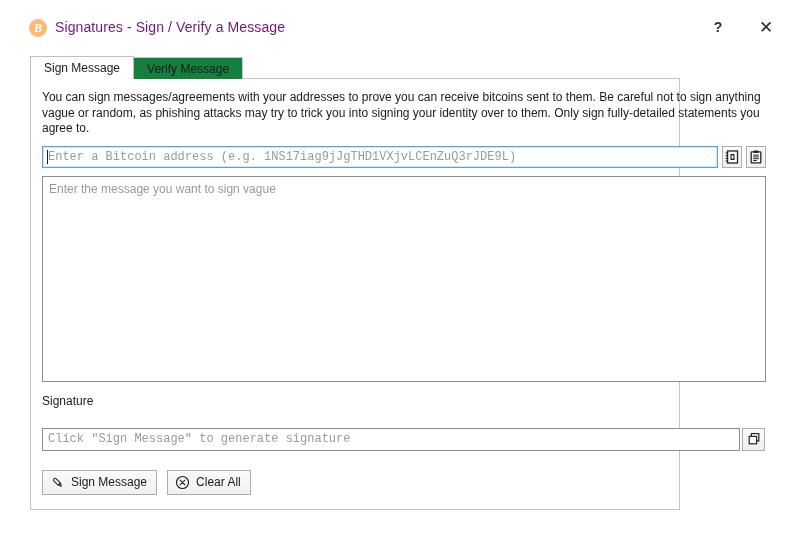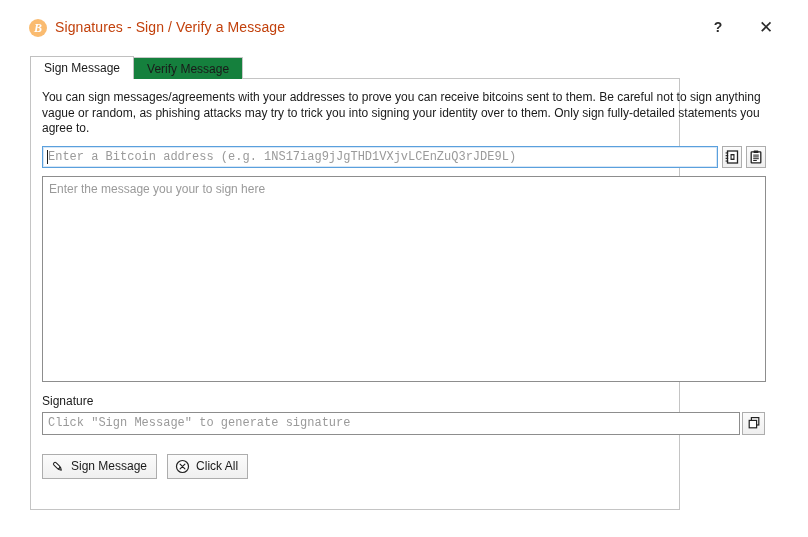--- a/index.html
+++ b/index.html
@@ -54,21 +54,21 @@
     font-weight: bold;
     font-style: italic;
     font-family: "Liberation Serif", serif;
     line-height: 1;
   }
   .title-text {
     position: absolute;
     left: 55px;
     top: 19px;
     font-size: 14px;
-    color: #c2410c;
+    color: #701a75;
     letter-spacing: 0.1px;
     white-space: nowrap;
   }
   .win-btn {
     position: absolute;
     top: 12px;
     width: 32px;
     height: 30px;
     display: flex;
     align-items: center;
@@ -202,21 +202,21 @@
     font-size: 12px;
     color: #9a9a9a;
     line-height: 15px;
     margin-bottom: 12px;
   }
 
   
   .sig-label {
     font-size: 12px;
     color: #1a1a1a;
-    margin-bottom: 4px;
+    margin-bottom: 20px;
   }
   .sig-row {
     display: flex;
     align-items: stretch;
     height: 23px;
     margin-bottom: 19px;
   }
   .sig-input {
     flex: 0 0 auto;
     width: 698px;
@@ -322,21 +322,21 @@
               <rect x="4.6" y="0.6" width="4.8" height="2.3" rx="0.5" fill="#222222"></rect>
               <rect x="4.2" y="4.6" width="5.6" height="1" fill="#222222"></rect>
               <rect x="4.2" y="6.4" width="5.6" height="1" fill="#222222"></rect>
               <rect x="4.2" y="8.2" width="5.6" height="1" fill="#222222"></rect>
               <rect x="4.2" y="10" width="3.6" height="1" fill="#222222"></rect>
             </svg>
           </span>
         </button>
       </div>
 
-      <div class="msg-area">Enter the message you your to sign here</div>
+      <div class="msg-area">Enter the message you want to sign vague</div>
 
       <div class="sig-label">Signature</div>
 
       <div class="sig-row">
         <div class="sig-input">Click "Sign Message" to generate signature</div>
 
         <button class="sig-copy-btn">
           <span>
             <svg width="14" height="14" viewBox="0 0 14 14">
               <rect x="4.4" y="1.6" width="7.4" height="7.4" fill="#ffffff" stroke="#222222" stroke-width="1.2"></rect>
@@ -359,20 +359,20 @@
           <span>Sign Message</span>
         </button>
 
         <button class="btn">
           <span>
             <svg width="15" height="15" viewBox="0 0 15 15">
               <circle cx="7.5" cy="7.5" r="6" fill="#ffffff" stroke="#222222" stroke-width="1.2"></circle>
               <path d="M5.1 5.1 L9.9 9.9 M9.9 5.1 L5.1 9.9" stroke="#222222" stroke-width="1.2" stroke-linecap="round"></path>
             </svg>
           </span>
-          <span>Click All</span>
+          <span>Clear All</span>
         </button>
       </div>
 
     </div>
   </div>
 
 </div>
 
 </body></html>

